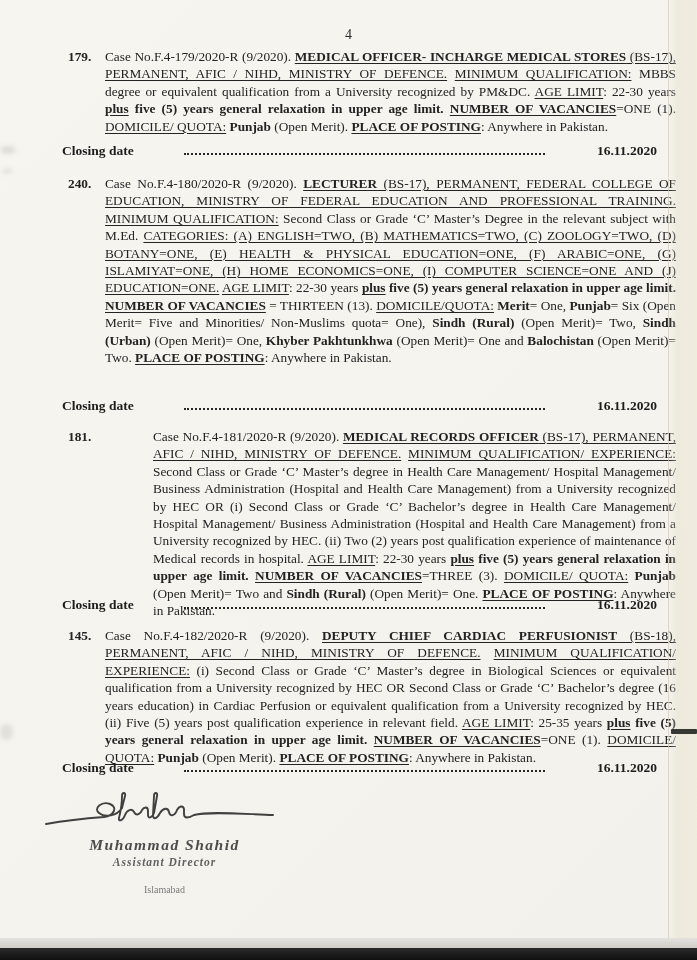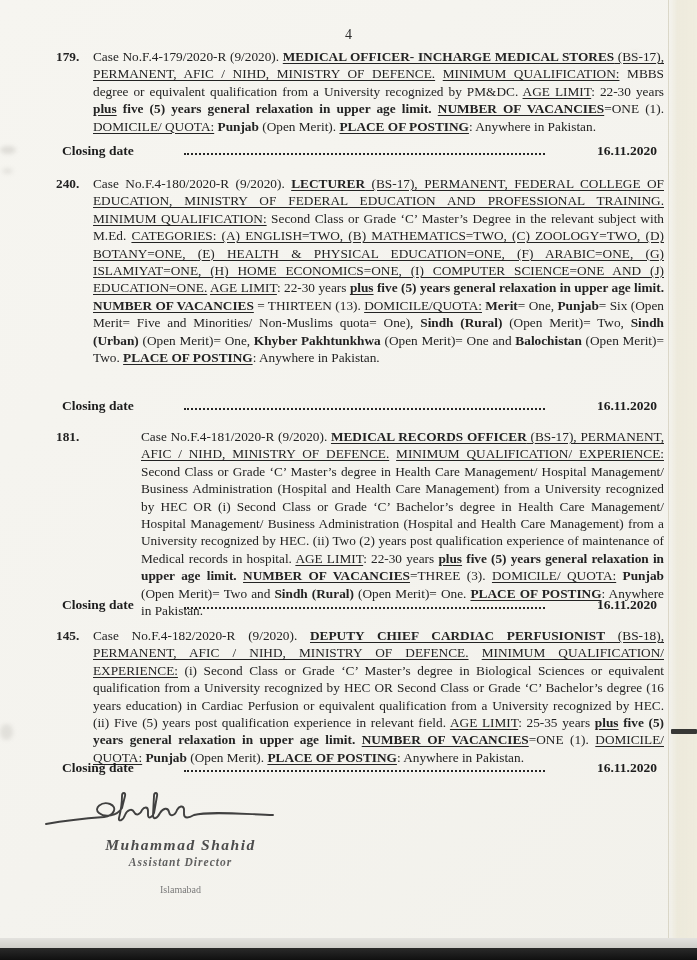--- a/index.html
+++ b/index.html
@@ -10,21 +10,21 @@
     background:linear-gradient(135deg,#f6f5f0 0%,#f4f3ee 55%,#f2f1eb 100%);
     font-family:"Liberation Serif","DejaVu Serif",serif;
     color:#232323;
     overflow:hidden;
   }
   .page-number{
     position:absolute;top:27px;left:0;width:697px;
     text-align:center;font-size:14px;color:#2b2b2b;
   }
   .case-item{
-    position:absolute;left:56px;width:608px;
+    position:absolute;left:68px;width:608px;
     display:flex;align-items:flex-start;
     font-size:13.3px;line-height:17.4px;
   }
   .case-item .num{
     width:37px;flex-shrink:0;font-weight:bold;
   }
   .case-item .body{
     flex:1;text-align:justify;
   }
   .sg-n{font-weight:normal;}
@@ -39,21 +39,21 @@
   .closing-leader{
     flex:1;border-bottom:2.2px dotted #262626;
     margin:0 4px 4px 2px;height:1px;
   }
   .note-block{
     position:absolute;left:87px;width:571px;
     font-size:13.3px;line-height:17.6px;text-align:justify;
   }
   .signature-wrap{position:absolute;left:38px;top:784px;width:280px;height:58px;}
   .stamp-block{
-    position:absolute;left:58px;top:836px;width:245px;
+    position:absolute;left:42px;top:836px;width:245px;
     text-align:center;
   }
   .stamp-name{
     font-weight:bold;font-style:italic;font-size:15.5px;
     letter-spacing:1.5px;color:#4c4c4c;
   }
   .stamp-title{
     font-weight:bold;font-style:italic;font-size:11.5px;
     letter-spacing:1px;color:#606060;margin-top:2px;
   }

